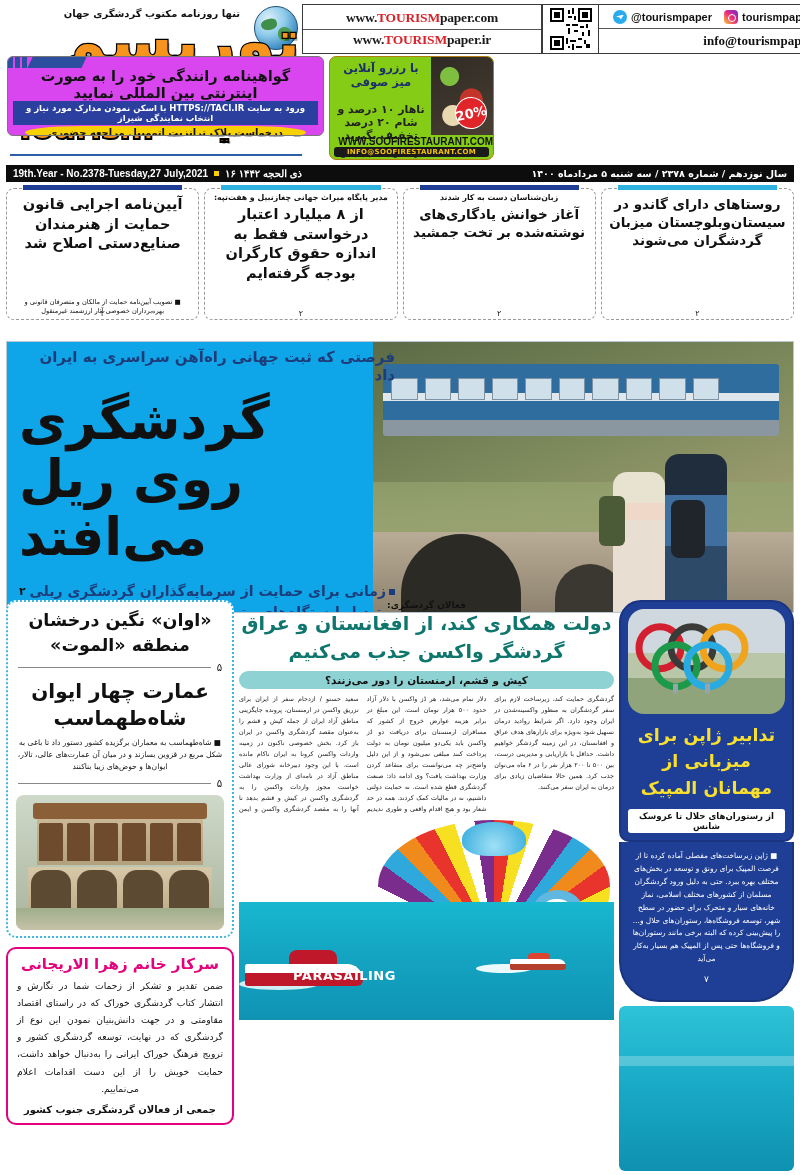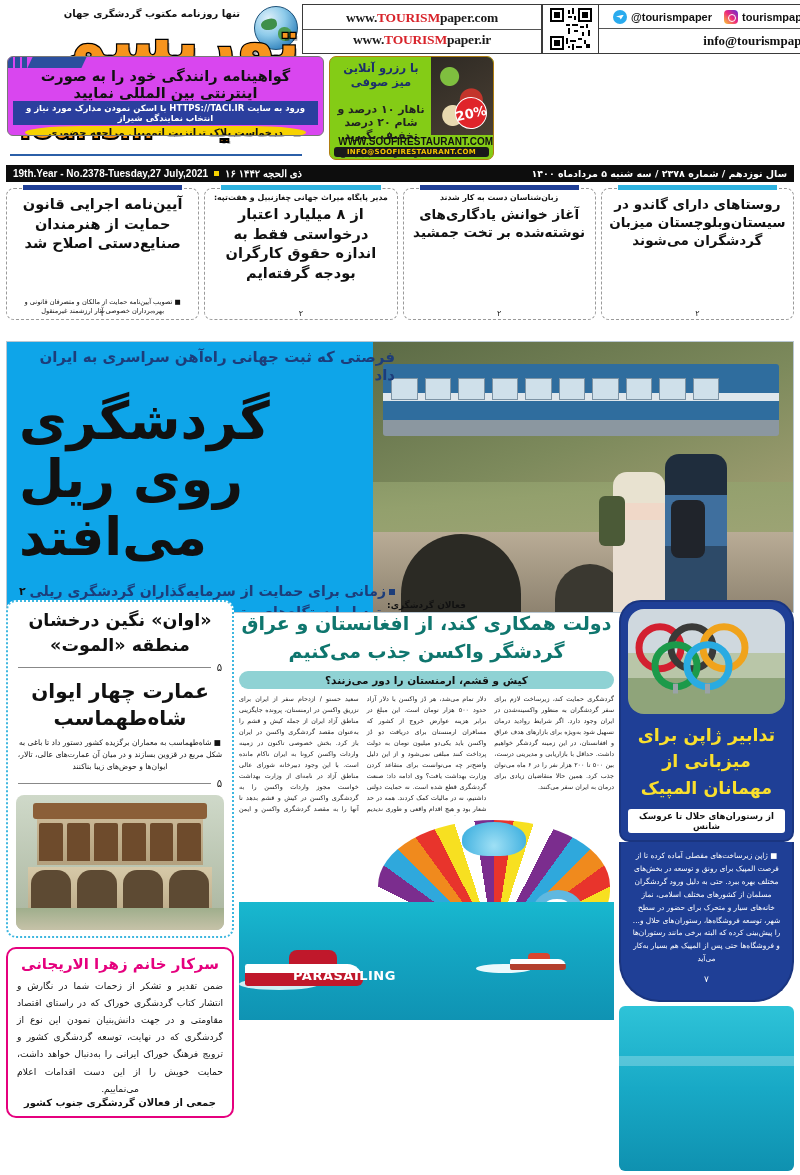--- a/index.html
+++ b/index.html
@@ -263,21 +263,21 @@
                    border-radius: 14px 14px 0 0; }
   .bldg .ground { position: absolute; left: 0; right: 0; bottom: 0; height: 22px;
                   background: linear-gradient(180deg,#9fae8c,#c6c2a8); }
   .pinkbox { border: 2px solid #e5007e; border-radius: 10px; padding: 6px 9px 8px;
              background: #fff; margin-top: 5px; }
   .pinkbox .title { font-size: 15px; font-weight: 700; color: #e5007e;
                     text-align: center; margin-bottom: 4px; }
   .pinkbox .para { font-size: 9.2px; color: #111; line-height: 1.85;
                    text-align: justify; text-align-last: center; }
   .pinkbox .sign { font-size: 10px; font-weight: 700; color: #111;
-                   text-align: center; }
+                   text-align: center; margin-top: 7px; }
 
   
   .colmid { flex: 1; display: flex; flex-direction: column; }
   .mid-kicker { font-size: 9px; font-weight: 700; color: #111; text-align: center; }
   .mid-head { font-size: 19px; font-weight: 700; color: #0f766e; text-align: center;
               line-height: 1.45; margin-top: 0; }
   .mid-band { background: #8fd2d4; color: #111; font-size: 10.5px; font-weight: 700;
               text-align: center; border-radius: 12px; padding: 3px 0; margin: 6px 0 5px; }
   .mid-cols { display: flex; flex-direction: row-reverse; gap: 8px; height: 122px;
               overflow: hidden; }

